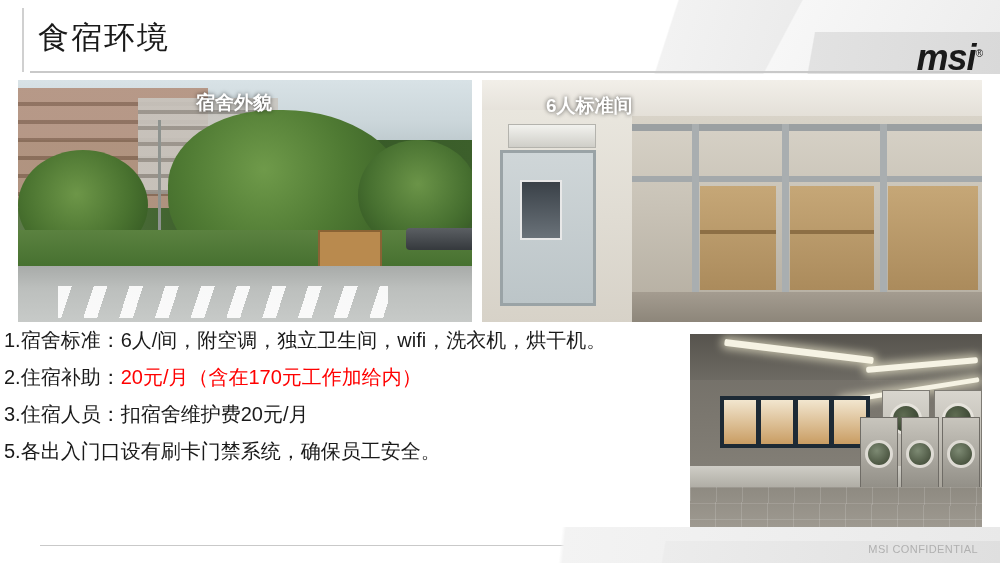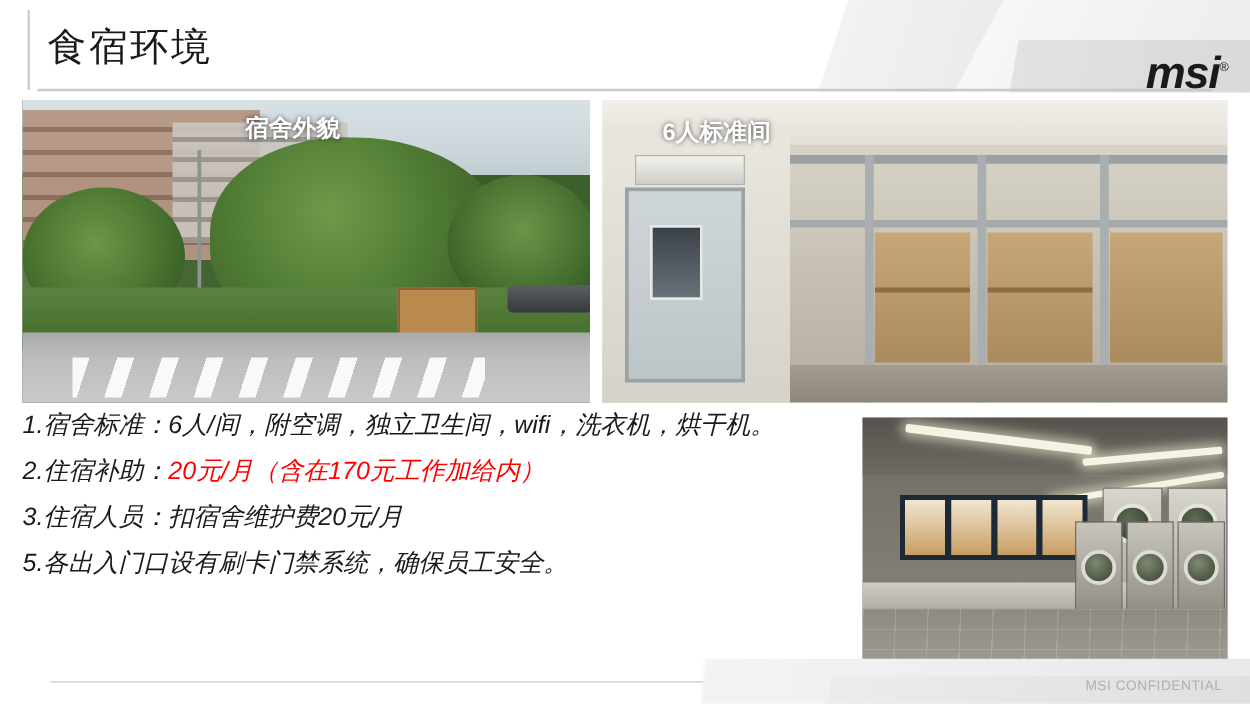--- a/index.html
+++ b/index.html
@@ -271,23 +271,22 @@
   }
   .ld-washer i {
     display:block; margin:22px auto 0; width:22px; height:22px; border-radius:50%;
     background: radial-gradient(circle at 40% 35%,#7d8a73,#39422f);
     border:3px solid #dedbd4;
   }
 
   
   .bullets {
     position: absolute;
-    left: 18px; top: 330px;
+    left: 4px; top: 330px;
     width: 690px;
-    font-style: italic;
   }
   .bullet {
     font-size: 20px;
     color: #1a1a1a;
     line-height: 1.0;
     margin-bottom: 17px;
     white-space: nowrap;
   }
   .bullet .hl {
     color: #ff0000;
@@ -367,21 +366,21 @@
     <div class="rm-post" style="left:210px;"></div>
     <div class="rm-post" style="left:300px;"></div>
     <div class="rm-post" style="left:398px;"></div>
     <div class="rm-wood" style="left:218px;top:106px;width:76px;height:104px;"></div>
     <div class="rm-wood" style="left:308px;top:106px;width:84px;height:104px;"></div>
     <div class="rm-wood" style="left:406px;top:106px;width:90px;height:104px;"></div>
     <div class="rm-wood" style="left:218px;top:150px;width:76px;height:4px;background:#8d6f45;"></div>
     <div class="rm-wood" style="left:308px;top:150px;width:84px;height:4px;background:#8d6f45;"></div>
     <div class="rm-floor"></div>
   </div>
-  <div class="photo-caption" style="left:530px; top:93px;">6人标准间</div>
+  <div class="photo-caption" style="left:546px; top:93px;">6人标准间</div>
 
   <div class="bullets">
     <div class="bullet">1.宿舍标准：6人/间，附空调，独立卫生间，wifi，洗衣机，烘干机。</div>
     <div class="bullet"><span>2.住宿补助：</span><span class="hl">20元/月（含在170元工作加给内）</span></div>
     <div class="bullet">3.住宿人员：扣宿舍维护费20元/月</div>
     <div class="bullet">5.各出入门口设有刷卡门禁系统，确保员工安全。</div>
   </div>
 
   <div class="photo" id="photo-laundry">
     <div class="ld-ceiling"></div>

